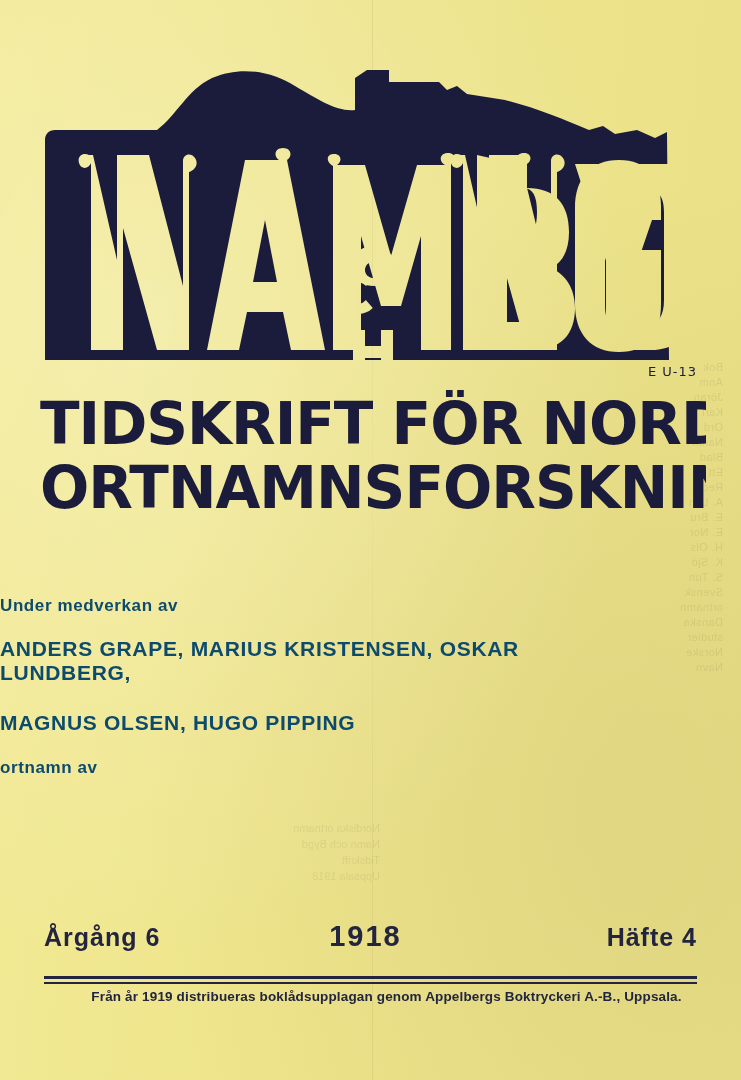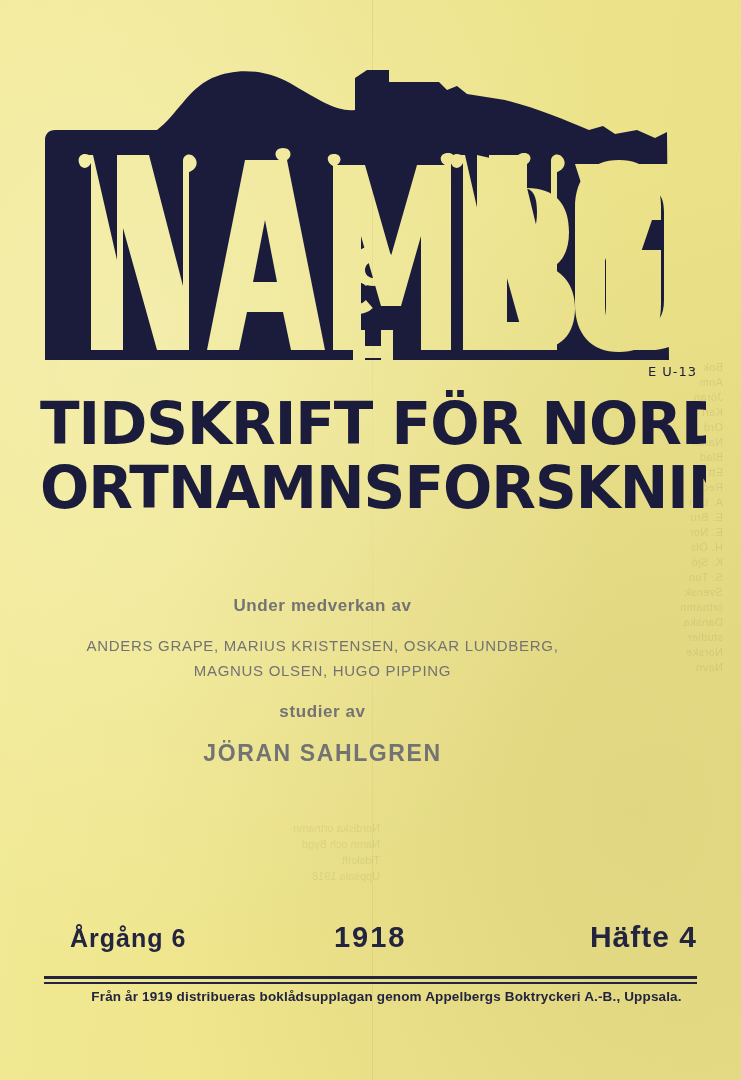--- a/index.html
+++ b/index.html
@@ -94,35 +94,34 @@
     width: 668px;
   }
   .subtitle svg { display: block; }
 
   
   .credits {
     position: absolute;
     left: 0;
     top: 596px;
     width: 645px;
-    text-align: center;
-    color: #737373;
+    color: #0c4a6e;
   }
   .credits .line1 {
     font-size: 17px;
     letter-spacing: 0.6px;
     font-weight: 600;
   }
   .credits .ed {
     margin-top: 21px;
-    font-size: 15px;
+    font-size: 21px;
     letter-spacing: 0.7px;
-    font-weight: 400;
-  }
-  .credits .ed + .ed { margin-top: 8px; }
+    font-weight: 700;
+  }
+  .credits .ed + .ed { margin-top: 26px; }
   .credits .line4 {
     margin-top: 23px;
     font-size: 17px;
     letter-spacing: 0.6px;
     font-weight: 600;
   }
   .credits .editor {
     margin-top: 18px;
     font-size: 23px;
     font-weight: 700;
@@ -134,23 +133,23 @@
     position: absolute;
     left: 44px;
     top: 920px;
     width: 653px;
     display: flex;
     align-items: baseline;
     justify-content: space-between;
     color: #23243f;
     font-weight: 700;
   }
-  .issueline .vol { font-size: 25px; letter-spacing: 1px; margin-left: 26px; }
+  .issueline .vol { font-size: 25px; letter-spacing: 1px; }
   .issueline .year { font-size: 29px; letter-spacing: 2px; position: relative; left: -18px; }
-  .issueline .issue { font-size: 30px; letter-spacing: 1px; }
+  .issueline .issue { font-size: 25px; letter-spacing: 1px; }
 
   .rule {
     position: absolute;
     left: 44px;
     width: 653px;
     background: #23243f;
   }
   .rule.thick { top: 976px; height: 3px; }
   .rule.thin  { top: 982px; height: 1.5px; }
 
@@ -264,22 +263,21 @@
       <text x="2" y="62" font-size="58" letter-spacing="-1">TIDSKRIFT FÖR NORDISK</text>
       <text x="2" y="126" font-size="58" letter-spacing="-1">ORTNAMNSFORSKNING</text>
     </g>
   </svg>
 </div>
 
 <div class="credits">
   <div class="line1">Under medverkan av</div>
   <div class="ed">ANDERS GRAPE, MARIUS KRISTENSEN, OSKAR LUNDBERG,</div>
   <div class="ed">MAGNUS OLSEN, HUGO PIPPING</div>
-  <div class="line4">studier av</div>
-  <div class="editor">JÖRAN SAHLGREN</div>
+  <div class="line4">ortnamn av</div>
 </div>
 
 <div class="issueline">
   <span class="vol">Årgång 6</span>
   <span class="year">1918</span>
   <span class="issue">Häfte 4</span>
 </div>
 
 <div class="rule thick"></div>
 <div class="rule thin"></div>

